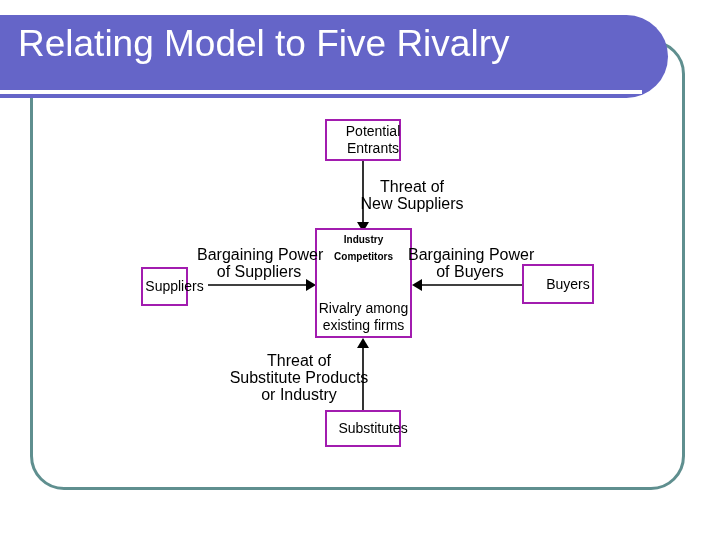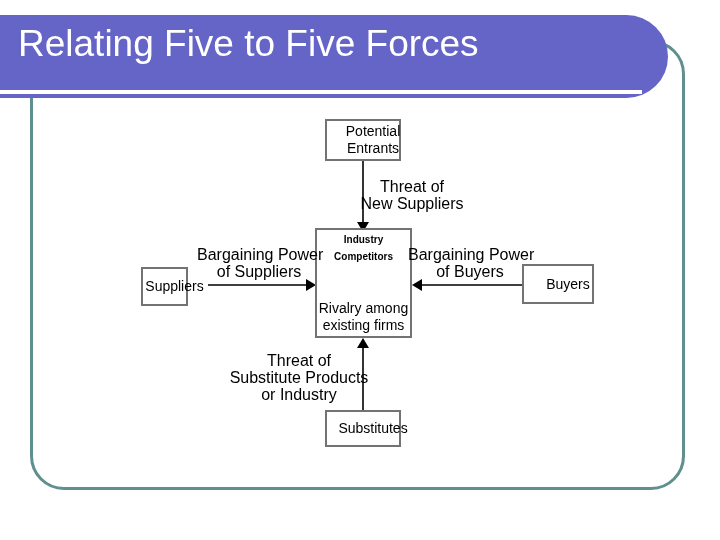--- a/index.html
+++ b/index.html
@@ -72,21 +72,21 @@
     width: 720px;
     height: 540px;
     z-index: 4;
   }
   #diagram svg {
     display: block;
   }
 
   .node-box {
     position: absolute;
-    border: 2px solid #737373;
+    border: 2px solid #a21caf;
     background: #ffffff;
     box-sizing: border-box;
     display: flex;
     flex-direction: column;
     align-items: center;
     justify-content: center;
     font-size: 14px;
     line-height: 17px;
     color: #000000;
     text-align: center;
@@ -144,21 +144,21 @@
     z-index: 7;
     font-weight: bold;
   }
 </style>
 </head>
 <body>
 
 <div id="slide-frame"></div>
 
 <div id="title-banner"></div>
-<h1 id="page-title">Relating Five to Five Forces</h1>
+<h1 id="page-title">Relating Model to Five Rivalry</h1>
 <div id="title-underline"></div>
 
 <div id="diagram">
 
   <svg width="720" height="540">
     <defs>
       <marker id="arrow-down" viewBox="0 0 10 10" refX="5" refY="9" markerWidth="7" markerHeight="7" orient="auto-start-reverse">
         <path d="M 0 10 L 5 0 L 10 10 z" fill="#000"></path>
       </marker>
     </defs>

